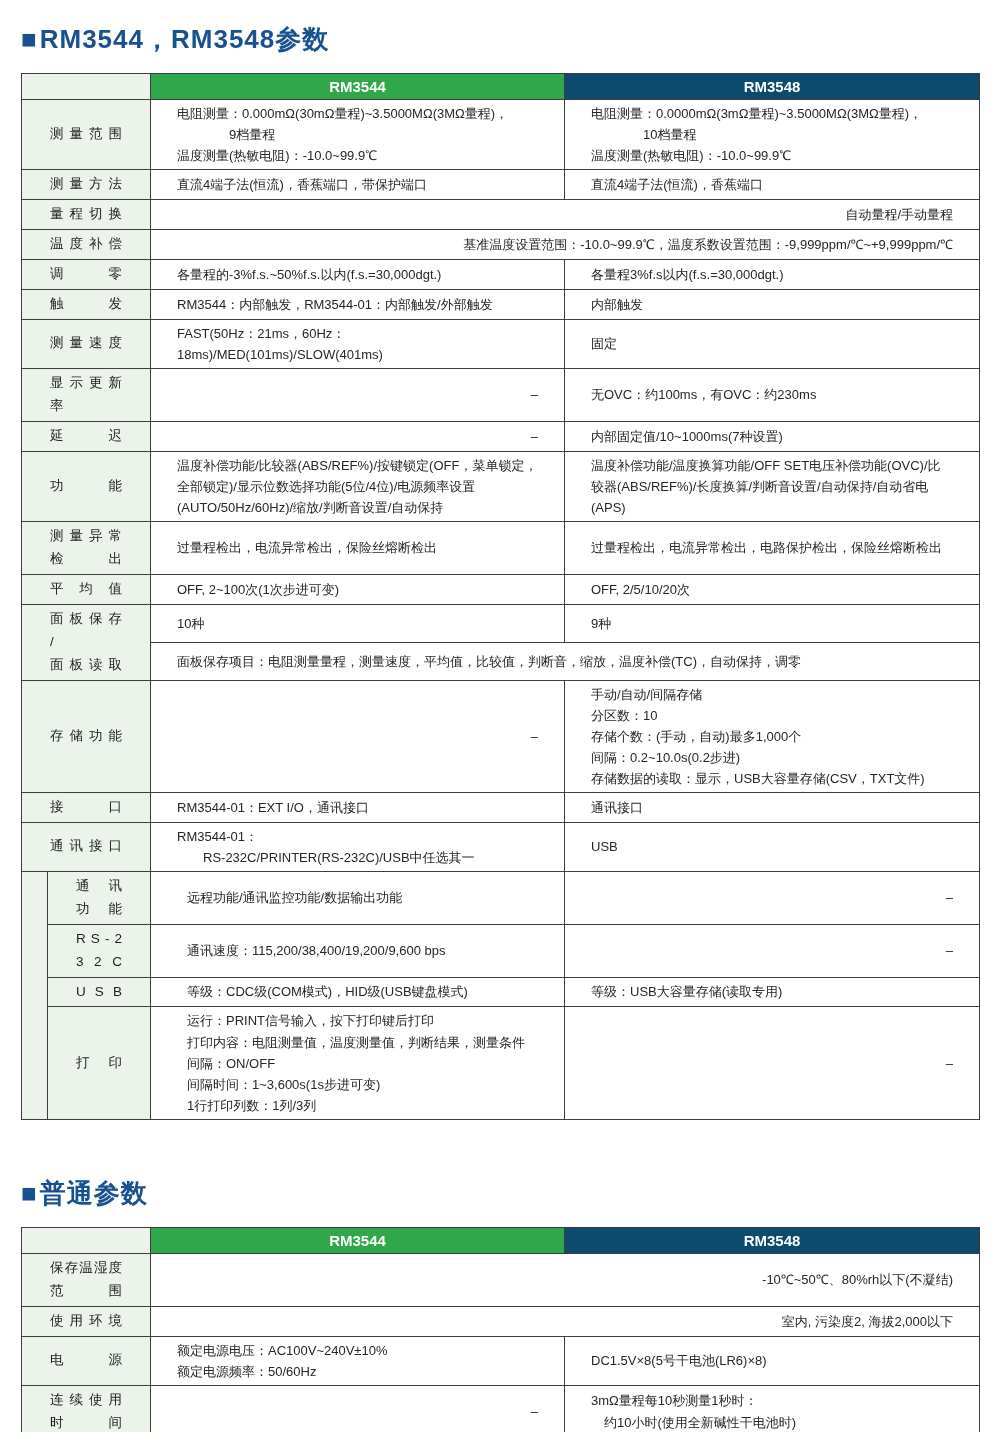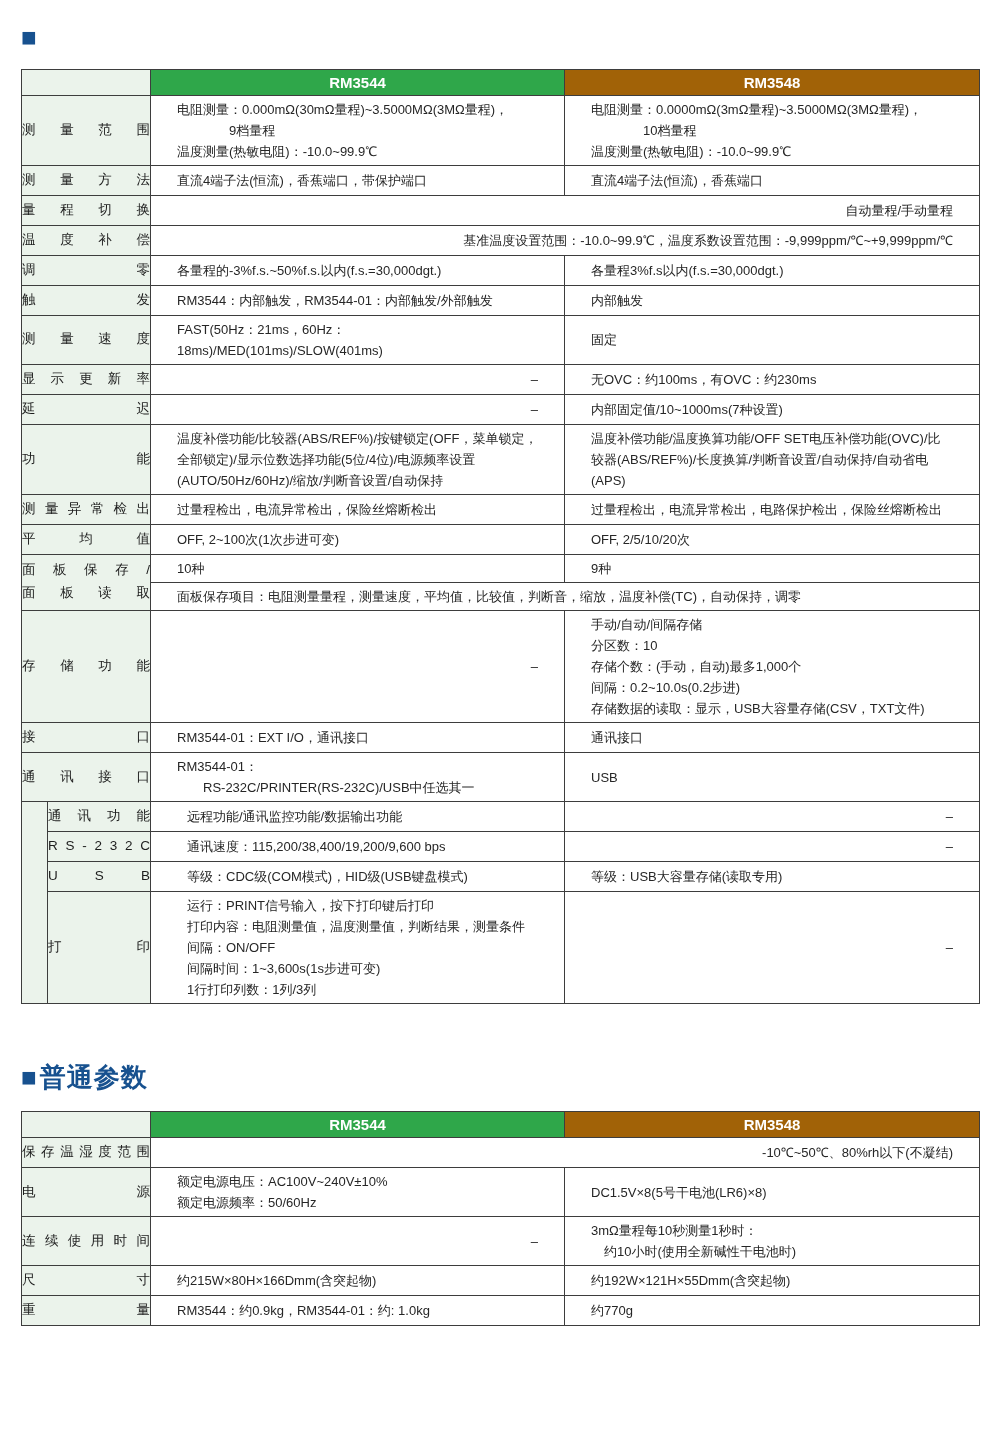--- a/index.html
+++ b/index.html
@@ -36,28 +36,28 @@
     border: 1px solid #3d3d3d;
     height: 26px;
   }
   thead th {
     font-size: 15px;
     font-weight: bold;
     color: #ffffff;
     padding: 3px 6px;
   }
   .h-green  { background: #2fa74a; }
-  .h-orange { background: #a16207; }
+  .h-orange { background: #0c4a6e; }
   .h-blank  { background: #ebf3eb; }
 
   td.lbl {
     background: #ebf3eb;
     font-size: 13.5px;
     color: #1d1d1d;
-    padding: 3px 0;
+    padding: 3px 28px;
     vertical-align: middle;
     text-align: justify;
     text-align-last: justify;
     white-space: pre-line;
     line-height: 1.7;
   }
   td.strip { background: #ebf3eb; }
   td.val {
     font-size: 13px;
     padding: 3px 26px;
@@ -69,20 +69,21 @@
   td.center { text-align: right; }
   td.sub1 { padding-left: 36px; margin-top: 32px; }
 </style>
 </head>
 <body>
 
 <div class="page">
 
   <div class="sec-title">
     <span class="bullet">■</span>
+    <span>RM3544，RM3548参数</span>
   </div>
 
   <table class="spec">
     <colgroup>
         <col style="width:26px">
         <col style="width:103px">
         <col style="width:414px">
         <col style="width:415px">
       </colgroup>
     <thead>
@@ -232,20 +233,24 @@
         <th class="h-green">RM3544</th>
         <th class="h-orange">RM3548</th>
       </tr>
     </thead>
     <tbody>
       <tr>
         <td class="lbl" colspan="2">保存温湿度范围</td>
         <td class="val center" colspan="2">-10℃~50℃、80%rh以下(不凝结)</td>
       </tr>
       <tr>
+        <td class="lbl" colspan="2">使 用 环 境</td>
+        <td class="val center" colspan="2">室内, 污染度2, 海拔2,000以下</td>
+      </tr>
+      <tr>
         <td class="lbl" colspan="2">电 源</td>
         <td class="val">额定电源电压：AC100V~240V±10%
 额定电源频率：50/60Hz</td>
         <td class="val">DC1.5V×8(5号干电池(LR6)×8)</td>
       </tr>
       <tr>
         <td class="lbl" colspan="2">连 续 使 用 时 间</td>
         <td class="val center">–</td>
         <td class="val">3mΩ量程每10秒测量1秒时：
 　约10小时(使用全新碱性干电池时)</td>

